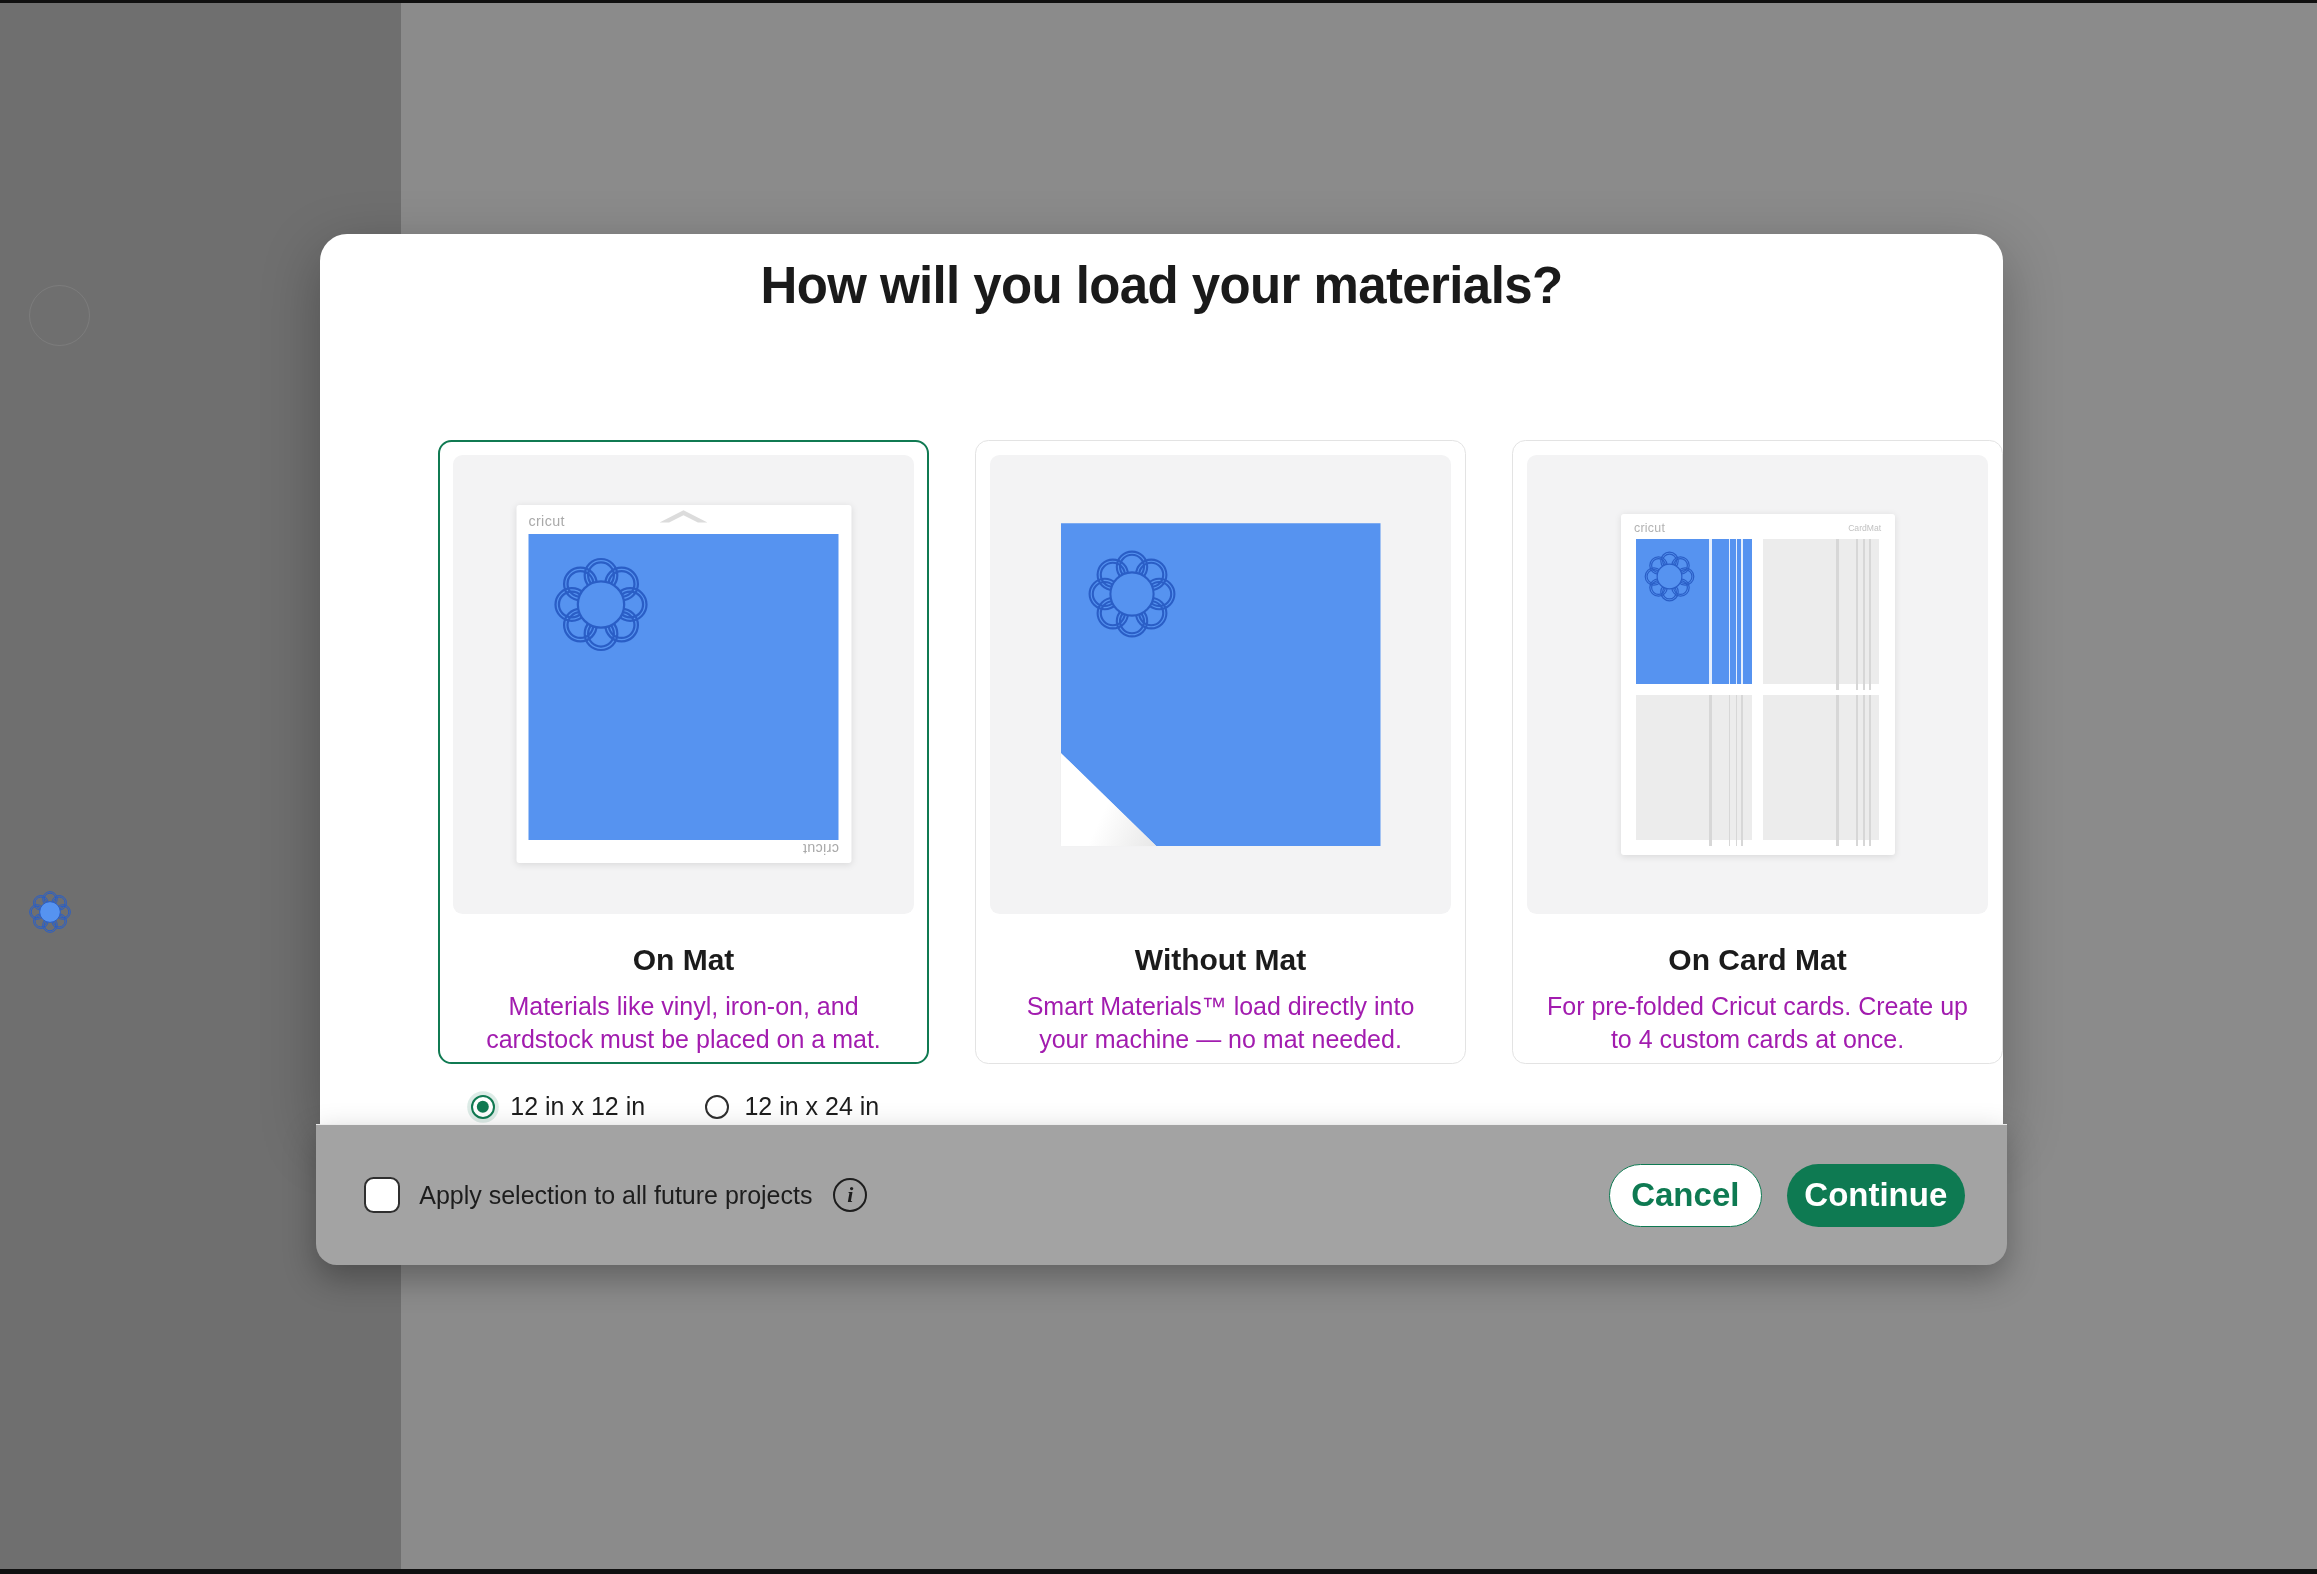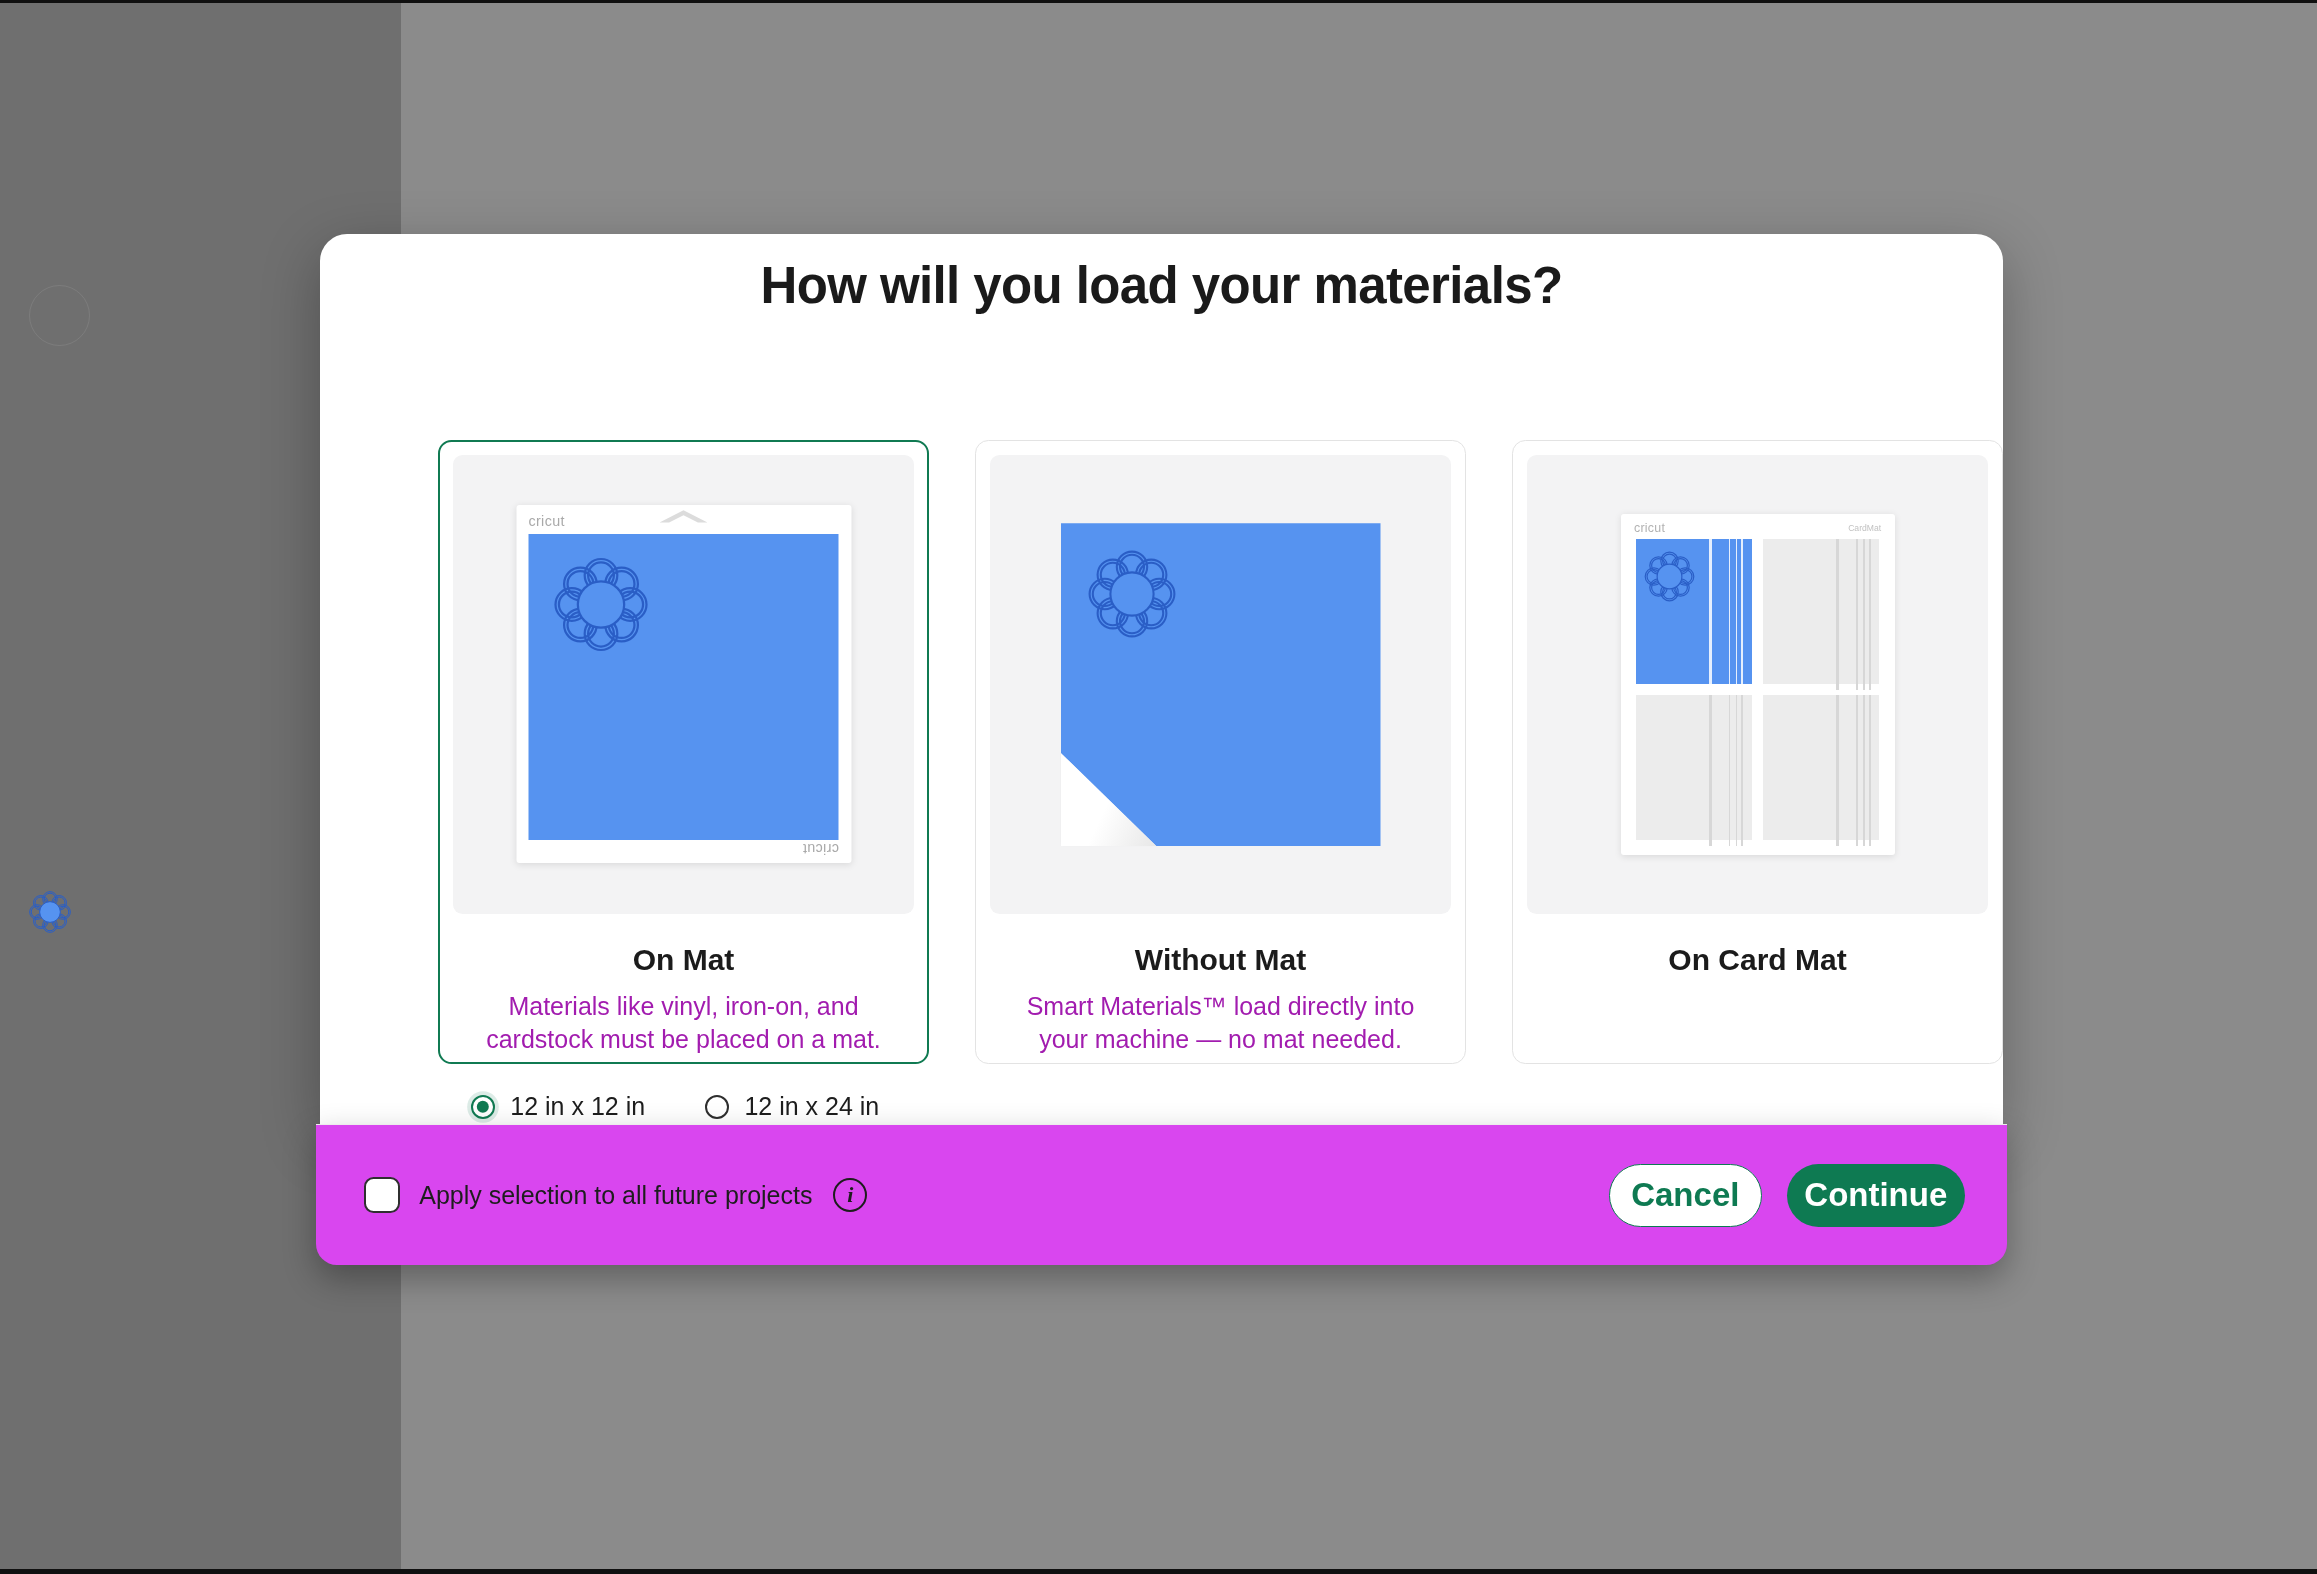--- a/index.html
+++ b/index.html
@@ -76,21 +76,21 @@
   
   .radio-row{position:absolute;top:858px;left:151px;display:flex;align-items:center;gap:60px;}
   .radio-opt{display:flex;align-items:center;gap:15.3px;font-size:25px;color:#1d1d1d;cursor:pointer;}
   .radio-circle{width:24px;height:24px;border-radius:50%;box-sizing:border-box;
     border:2.4px solid #2e2e2e;background:#fff;position:relative;flex:0 0 auto;}
   .radio-circle.sel{border-color:#107a52;box-shadow:0 0 0 3.8px rgba(16,122,82,.14);}
   .radio-circle.sel::after{content:"";position:absolute;left:50%;top:50%;transform:translate(-50%,-50%);
     width:12.4px;height:12.4px;border-radius:50%;background:#107a52;}
 
   
-  .modal-footer{position:relative;margin:0 -3.8px;height:141px;background:#d946ef;
+  .modal-footer{position:relative;margin:0 -3.8px;height:141px;background:#a3a3a3;
     border-radius:0 0 21px 21px;border-top:1px solid #ececec;
     box-shadow:0 13.4px 32.5px rgba(0,0,0,.30);
     display:flex;align-items:center;box-sizing:border-box;padding:0 42px 0 48px;}
   .apply-group{display:flex;align-items:center;gap:19px;}
   .checkbox{width:36px;height:36px;border:2.4px solid #2f2f2f;border-radius:9.6px;
     box-sizing:border-box;background:#fff;cursor:pointer;flex:0 0 auto;}
   .apply-label{font-size:25px;color:#1d1d1d;cursor:pointer;}
   .info-icon{width:34px;height:34px;border:2.1px solid #1d1d1d;border-radius:50%;
     box-sizing:border-box;display:flex;align-items:center;justify-content:center;
     font-family:"Liberation Serif",serif;font-style:italic;font-weight:600;font-size:22px;
@@ -204,20 +204,21 @@
               <div class="card-cell">
                 <i class="fl a"></i>
                   <i class="fl b"></i>
                   <i class="fl c"></i>
                   <i class="fl d"></i>
               </div>
             </div>
           </div>
         </div>
         <div class="card-title">On Card Mat</div>
+        <div class="card-desc">For pre-folded Cricut cards. Create up to 4 custom cards at once.</div>
       </div>
     </div>
 
     <div class="radio-row">
       <div class="radio-opt">
         <span class="radio-circle sel"></span>
         <span>12 in x 12 in</span>
       </div>
       <div class="radio-opt">
         <span class="radio-circle"></span>

